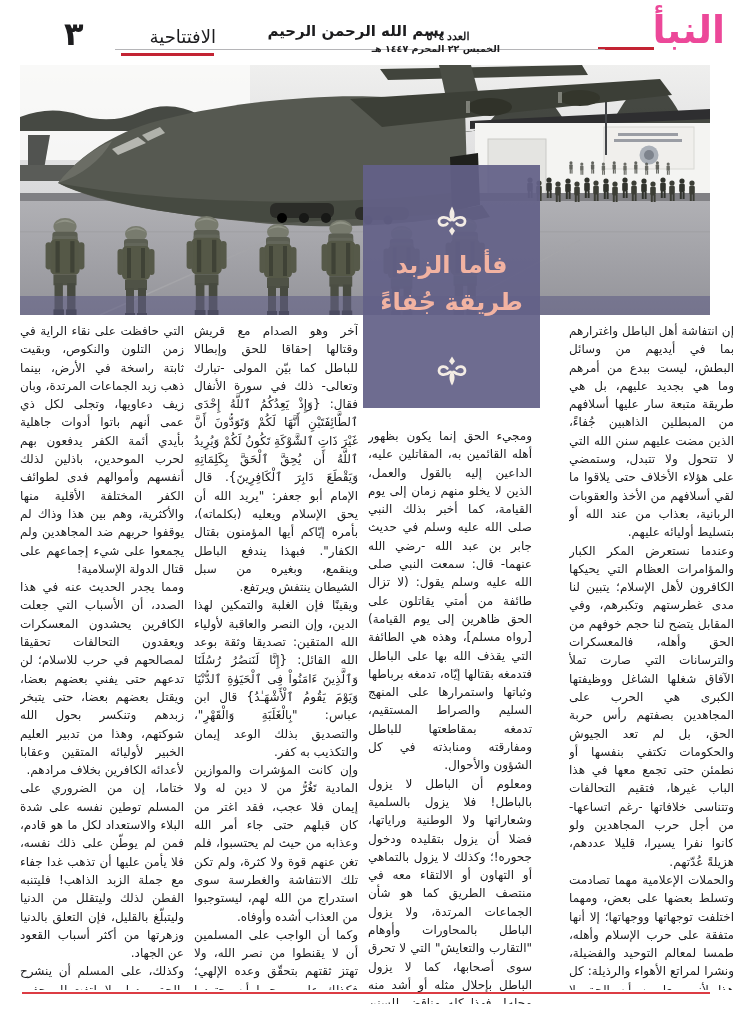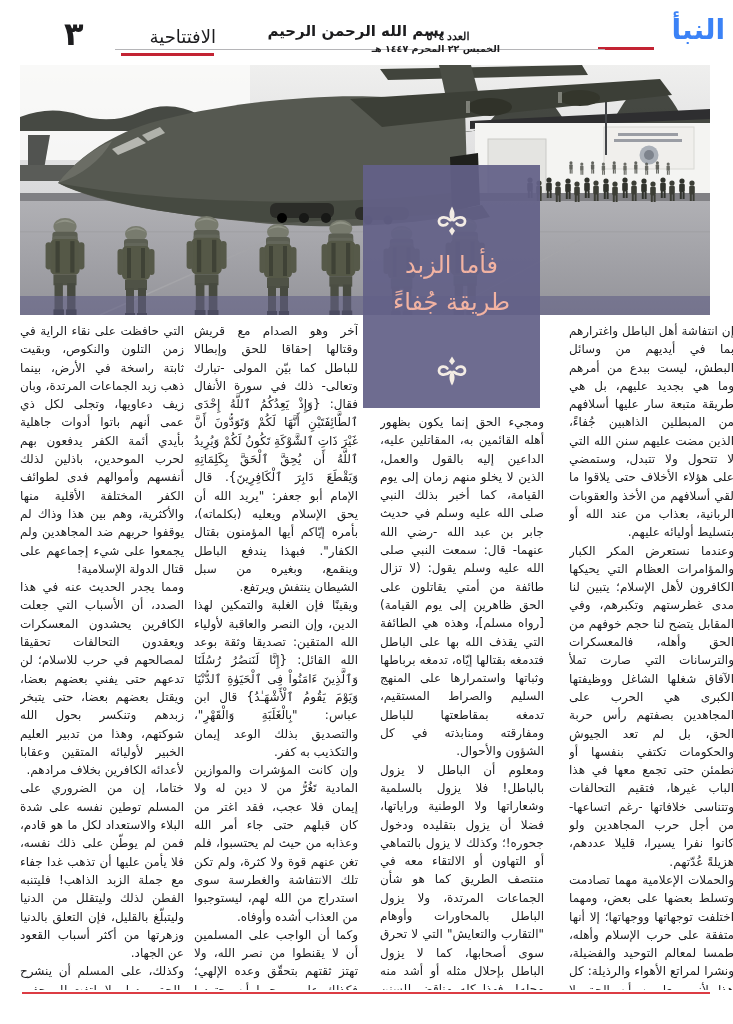--- a/index.html
+++ b/index.html
@@ -3,46 +3,46 @@
 <meta charset="utf-8">
 <style>
   html,body{margin:0;padding:0;background:#e9e9e9;}
   .page{
     position:relative;width:733px;height:1024px;margin:0 auto;
     background:#ffffff;overflow:hidden;
     font-family:"DejaVu Sans",sans-serif;color:#1c1c1e;direction:rtl;
   }
   .abs{position:absolute;}
   
-  .logo{right:8px;top:8px;font-size:28px;font-weight:bold;color:#3b82f6;line-height:44px;letter-spacing:-1px;}
+  .logo{right:8px;top:8px;font-size:38px;font-weight:bold;color:#ec4899;line-height:44px;letter-spacing:-1px;}
   .logo-tail{left:598px;top:47px;width:56px;height:3px;background:#c32333;}
   .header-rule{left:115px;top:49px;width:490px;height:1px;background:#b5b5b8;}
   .bismillah{left:295px;top:22px;width:150px;text-align:center;font-size:15px;font-weight:bold;white-space:nowrap;}
   .issue-block{left:396px;top:30px;width:104px;text-align:center;}
   .issue-no{font-size:11px;font-weight:bold;line-height:13px;white-space:nowrap;font-family:Liberation Serif, serif;}
   .issue-date{font-size:9.5px;font-weight:bold;line-height:11px;white-space:nowrap;margin-left:20px;}
   .section-title{left:118px;top:26px;width:98px;text-align:right;font-size:18px;font-weight:normal;white-space:nowrap;}
   .section-underline{left:121px;top:53px;width:93px;height:3px;background:#c32333;}
   .page-num{left:64px;top:14px;font-size:32px;font-weight:bold;line-height:40px;}
   
   .photo{left:20px;top:65px;width:690px;height:250px;overflow:hidden;background:#cfcfd2;}
   .photo svg{display:block;width:100%;height:100%;}
   .purple-band{left:20px;top:296px;width:690px;height:19px;background:rgba(97,95,133,0.6);}
   
   .hero-box{left:363px;top:165px;width:177px;height:243px;background:rgba(99,97,136,0.93);}
   .hero-orn{position:absolute;left:50%;transform:translateX(-50%);width:34px;height:32px;}
   .orn-top{top:40px;}
   .orn-bottom{top:190px;transform:translateX(-50%) rotate(180deg);}
   .hero-title{position:absolute;left:0;right:0;top:82px;text-align:center;
-    font-size:24px;font-weight:normal;color:#f2b3a2;line-height:37px;}
+    font-size:24px;font-weight:bold;color:#f2b3a2;line-height:37px;}
   
   .col{overflow:hidden;text-align:justify;font-size:12px;line-height:18.3px;}
   .col p{margin:0;}
   .col-1{left:569px;top:322px;width:165px;height:668px;}
-  .col-2{left:368px;top:413px;width:164px;height:577px;margin-left:12px;}
+  .col-2{left:368px;top:427px;width:164px;height:577px;}
   .col-3{left:194px;top:322px;width:164px;height:668px;}
   .col-4{left:20px;top:322px;width:164px;height:668px;}
   .footer-rule{left:22px;top:992px;width:688px;height:2px;background:#dc3c44;}
 </style>
 </head>
 <body>
 
 <div class="page">
 
   <div class="abs logo">النبأ</div>

